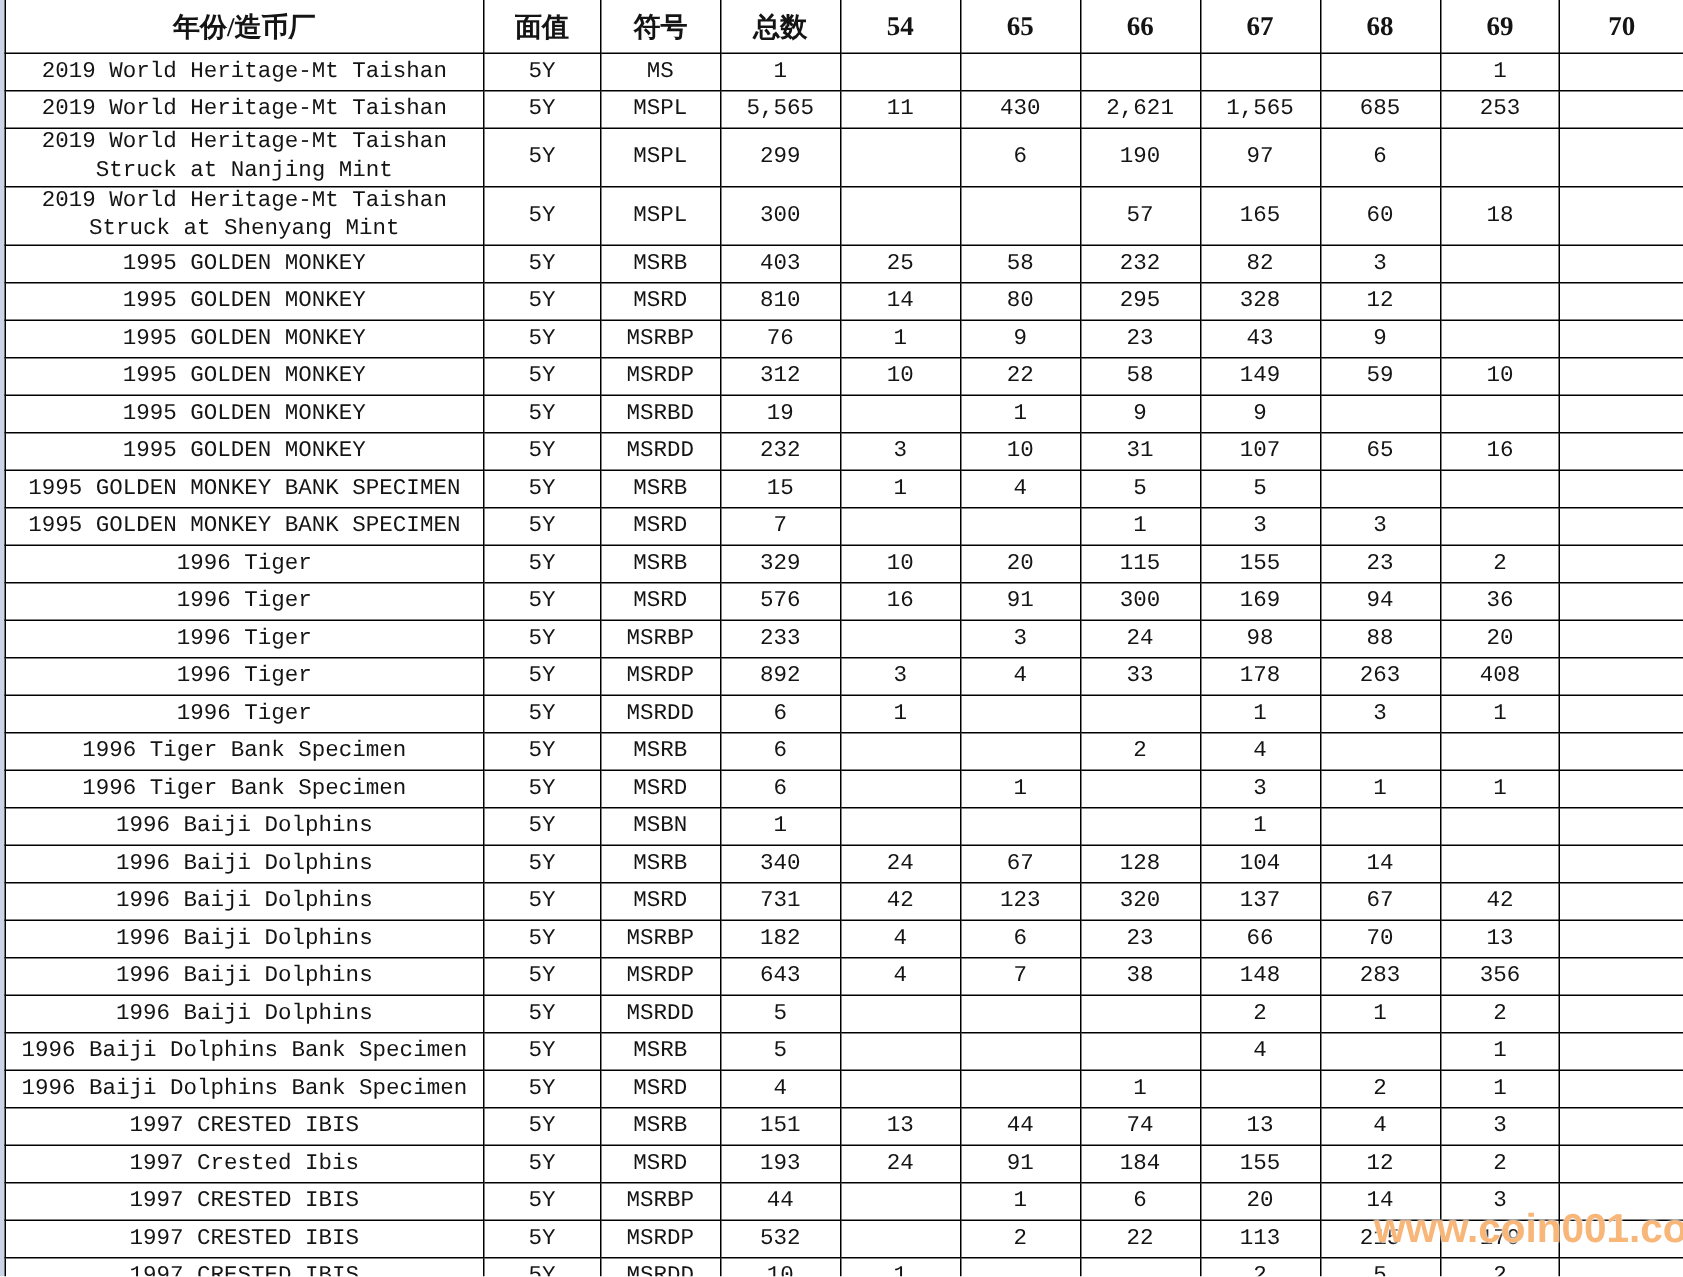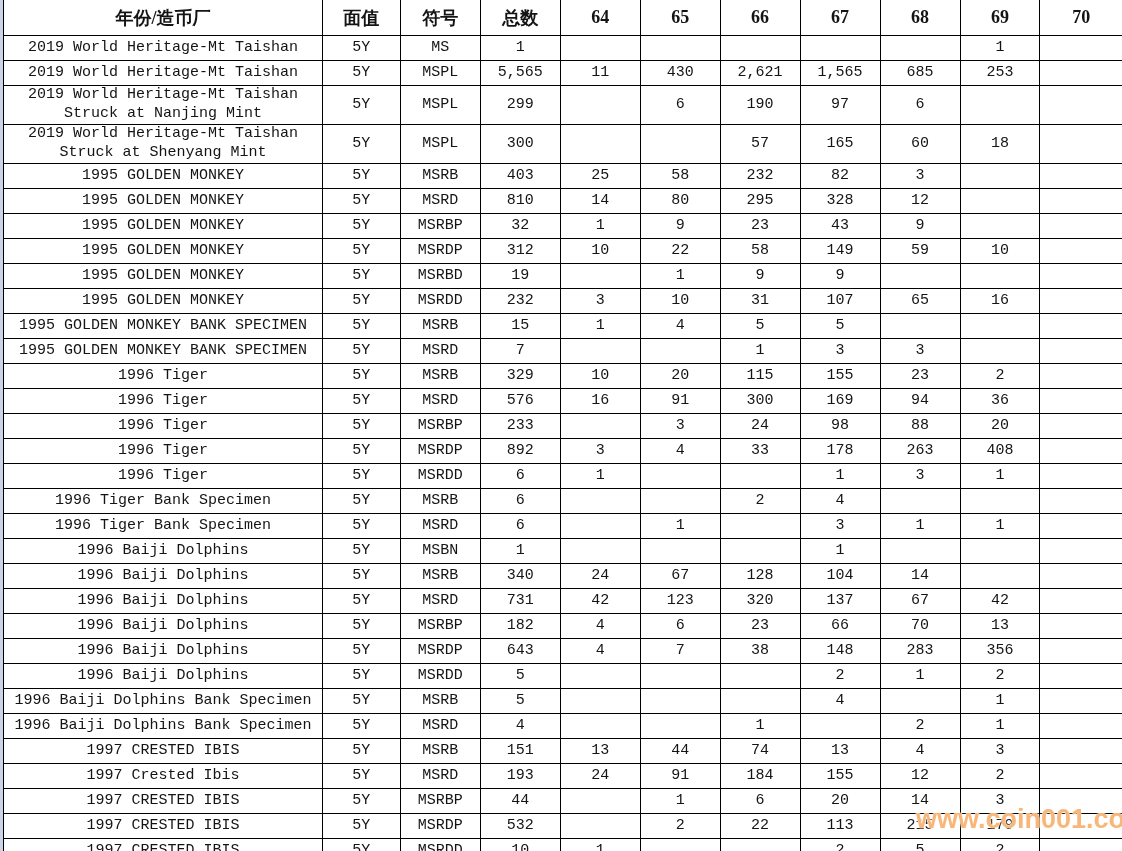--- a/index.html
+++ b/index.html
@@ -51,21 +51,21 @@
         <col style="width: 80px;">
         <col style="width: 80px;">
         <col style="width: 82px;">
       </colgroup>
     <thead>
       <tr>
           <th>年份/造币厂</th>
           <th>面值</th>
           <th>符号</th>
           <th>总数</th>
-          <th>64</th>
+          <th>54</th>
           <th>65</th>
           <th>66</th>
           <th>67</th>
           <th>68</th>
           <th>69</th>
           <th>70</th>
         </tr>
     </thead>
     <tbody>
         <tr class="single">
@@ -145,21 +145,21 @@
           <td>295</td>
           <td>328</td>
           <td>12</td>
           <td></td>
           <td></td>
         </tr>
         <tr class="single">
           <td>1995 GOLDEN MONKEY</td>
           <td>5Y</td>
           <td>MSRBP</td>
-          <td>32</td>
+          <td>76</td>
           <td>1</td>
           <td>9</td>
           <td>23</td>
           <td>43</td>
           <td>9</td>
           <td></td>
           <td></td>
         </tr>
         <tr class="single">
           <td>1995 GOLDEN MONKEY</td>

